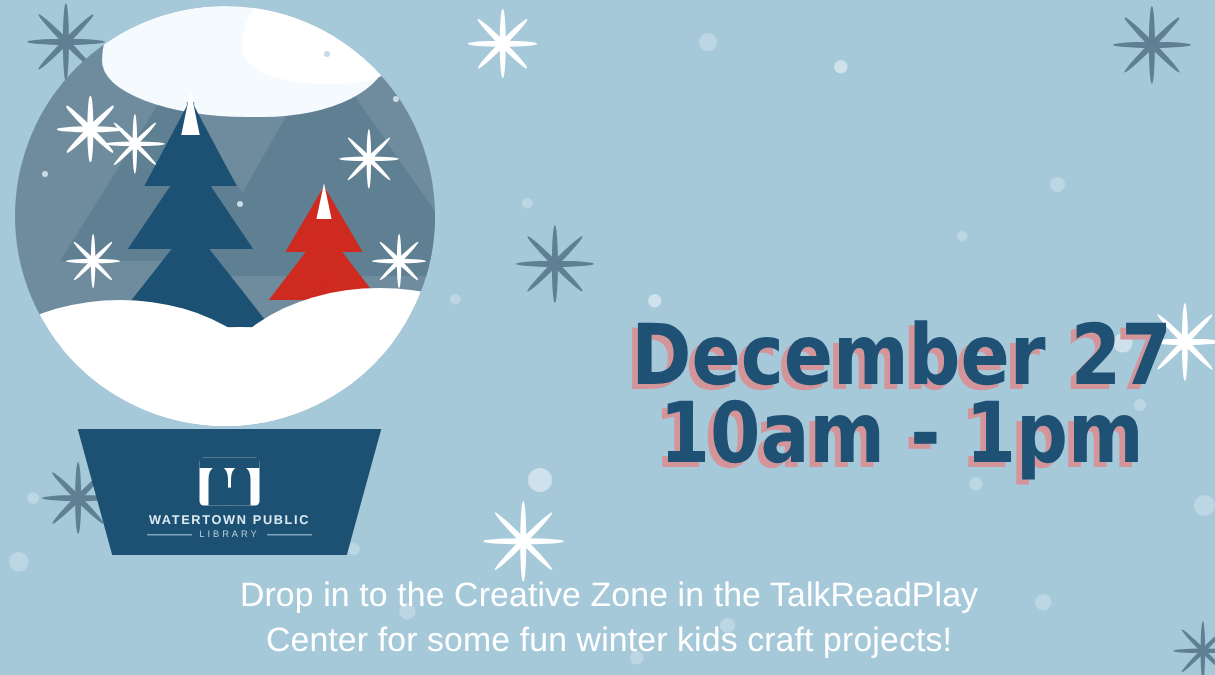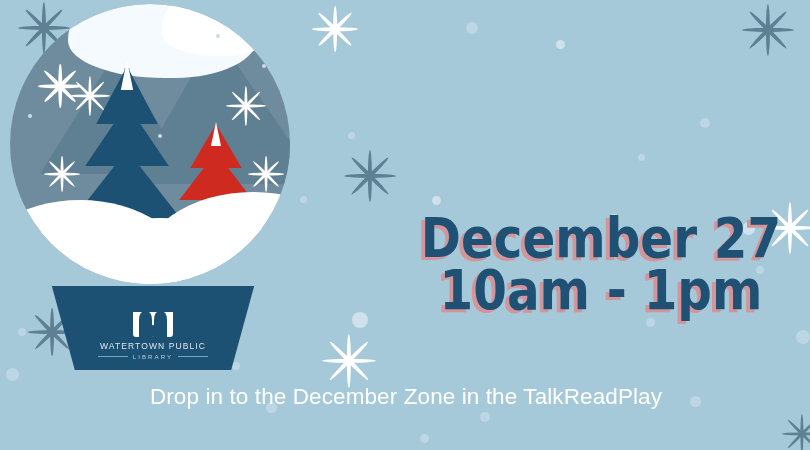--- a/index.html
+++ b/index.html
@@ -85,21 +85,21 @@
     width:230px; height:84px;
     background:#1d5173;
     clip-path:polygon(6% 0%, 94% 0%, 84% 100%, 16% 100%);
   }
 
   
   #logo { position:absolute; left:50%; transform:translateX(-50%); top:18px; width:150px; text-align:center; }
   #logo-mark { margin:0 auto; width:42px; height:34px; position:relative; }
   #logo-name {
     margin-top:3px; color:#dbe8f0; font-size:8.5px;
-    letter-spacing:1.1px; font-weight:400; white-space:nowrap;
+    letter-spacing:1.1px; font-weight:700; white-space:nowrap;
   }
   #logo-sub-row { display:flex; align-items:center; justify-content:center; gap:5px; margin-top:2px; }
   #logo-sub-row .rule { height:1px; width:30px; background:#7fa3bb; }
   #logo-sub { color:#b9cfde; font-size:6.2px; letter-spacing:2px; }
 
   
   #headline {
     position:absolute; left:352px; top:16px; width:452px;
     text-align:center;
     font-family:"Liberation Sans Narrow","DejaVu Sans Condensed","Liberation Sans", sans-serif;
@@ -299,16 +299,17 @@
     </div>
   </div>
 
 
   <div id="datetime">
     <span class="d1">December 27</span>
     <span class="d2">10am - 1pm</span>
   </div>
 
   <div id="description">
-    <span>Drop in to the December Zone in the TalkReadPlay</span>
+    <span>Drop in to the Creative Zone in the TalkReadPlay</span>
+    <span>Center for some fun winter kids craft projects!</span>
   </div>
 
 </div>
 
 </body></html>

